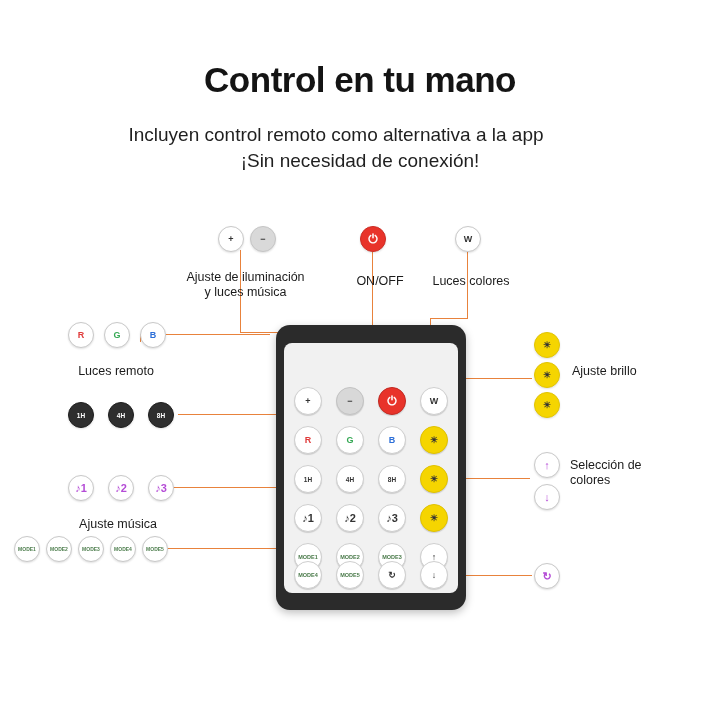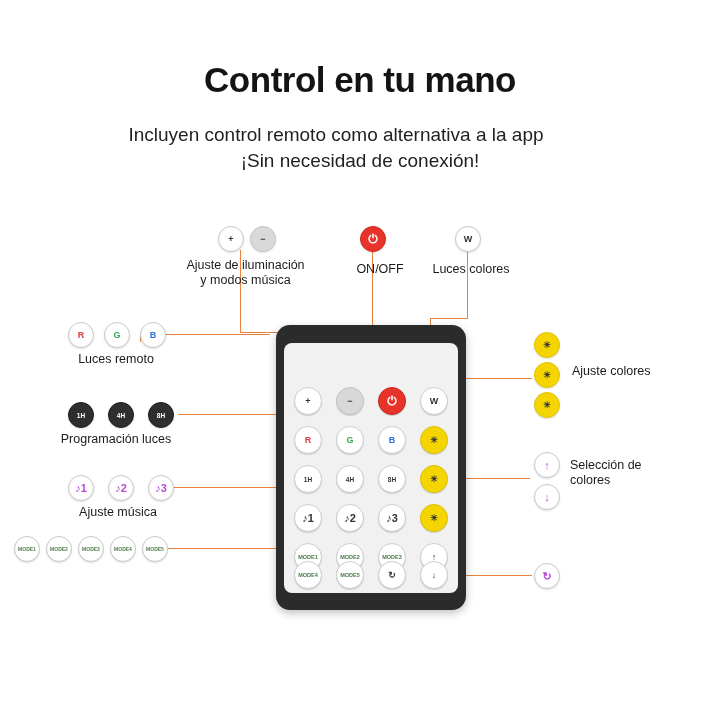--- a/index.html
+++ b/index.html
@@ -75,21 +75,21 @@
   .bub.power{background:#e8332a;border-color:#cc2b23;color:#fff;font-size:12px;}
   .bub.r{color:#e03a3a;}
   .bub.g{color:#34a853;}
   .bub.b{color:#2d6fd8;}
   .bub.purple{color:#b44bd6;font-size:11px;}
   .bub.mode{color:#4f7f4f;}
 
   .cap{
     position:absolute;font-size:12.5px;color:#1b1b1b;line-height:15px;
   }
-  .cap.center{text-align:center;}
+  .cap.center{text-align:center;margin-top:12px;}
 
   
   .ln{position:absolute;background:#e8823c;}
   .ln.h{height:1px;}
   .ln.v{width:1px;}
 </style>
 </head>
 <body>
 
 <div class="stage">
@@ -156,54 +156,53 @@
         <div class="key" style="left:84px;top:210px;">↻</div>
         <div class="key" style="left:126px;top:210px;">↓</div>
       </div>
     </div>
   </div>
 
   <div class="bub" style="left:218px;top:226px;">+</div>
   <div class="bub grey" style="left:250px;top:226px;">−</div>
   <div class="cap center" style="left:168px;top:258px;width:155px;">
     <span>Ajuste de iluminación</span><br>
-    <span>y modos música</span>
+    <span>y luces música</span>
   </div>
 
   <div class="bub power" style="left:360px;top:226px;">⏻</div>
   <div class="cap center" style="left:340px;top:262px;width:80px;">ON/OFF</div>
 
   <div class="bub" style="left:455px;top:226px;">W</div>
   <div class="cap center" style="left:412px;top:262px;width:118px;">Luces colores</div>
 
   <div class="bub r" style="left:68px;top:322px;">R</div>
   <div class="bub g" style="left:104px;top:322px;">G</div>
   <div class="bub b" style="left:140px;top:322px;">B</div>
   <div class="cap center" style="left:50px;top:352px;width:132px;">Luces remoto</div>
 
   <div class="bub sm dark" style="left:68px;top:402px;">1H</div>
   <div class="bub sm dark" style="left:108px;top:402px;">4H</div>
   <div class="bub sm dark" style="left:148px;top:402px;">8H</div>
-  <div class="cap center" style="left:36px;top:432px;width:160px;">Programación luces</div>
 
   <div class="bub purple" style="left:68px;top:475px;">♪1</div>
   <div class="bub purple" style="left:108px;top:475px;">♪2</div>
   <div class="bub purple" style="left:148px;top:475px;">♪3</div>
   <div class="cap center" style="left:48px;top:505px;width:140px;">Ajuste música</div>
 
   <div class="bub xs mode" style="left:14px;top:536px;">MODE1</div>
   <div class="bub xs mode" style="left:46px;top:536px;">MODE2</div>
   <div class="bub xs mode" style="left:78px;top:536px;">MODE3</div>
   <div class="bub xs mode" style="left:110px;top:536px;">MODE4</div>
   <div class="bub xs mode" style="left:142px;top:536px;">MODE5</div>
 
   <div class="bub yellow" style="left:534px;top:332px;">☀</div>
   <div class="bub yellow" style="left:534px;top:362px;">☀</div>
   <div class="bub yellow" style="left:534px;top:392px;">☀</div>
-  <div class="cap" style="left:572px;top:364px;width:120px;">Ajuste colores</div>
+  <div class="cap" style="left:572px;top:364px;width:120px;">Ajuste brillo</div>
 
   <div class="bub purple" style="left:534px;top:452px;">↑</div>
   <div class="bub purple" style="left:534px;top:484px;">↓</div>
   <div class="cap" style="left:570px;top:458px;width:130px;">
     <span>Selección de</span><br>
     <span>colores</span>
   </div>
 
   <div class="bub purple" style="left:534px;top:563px;">↻</div>
 

